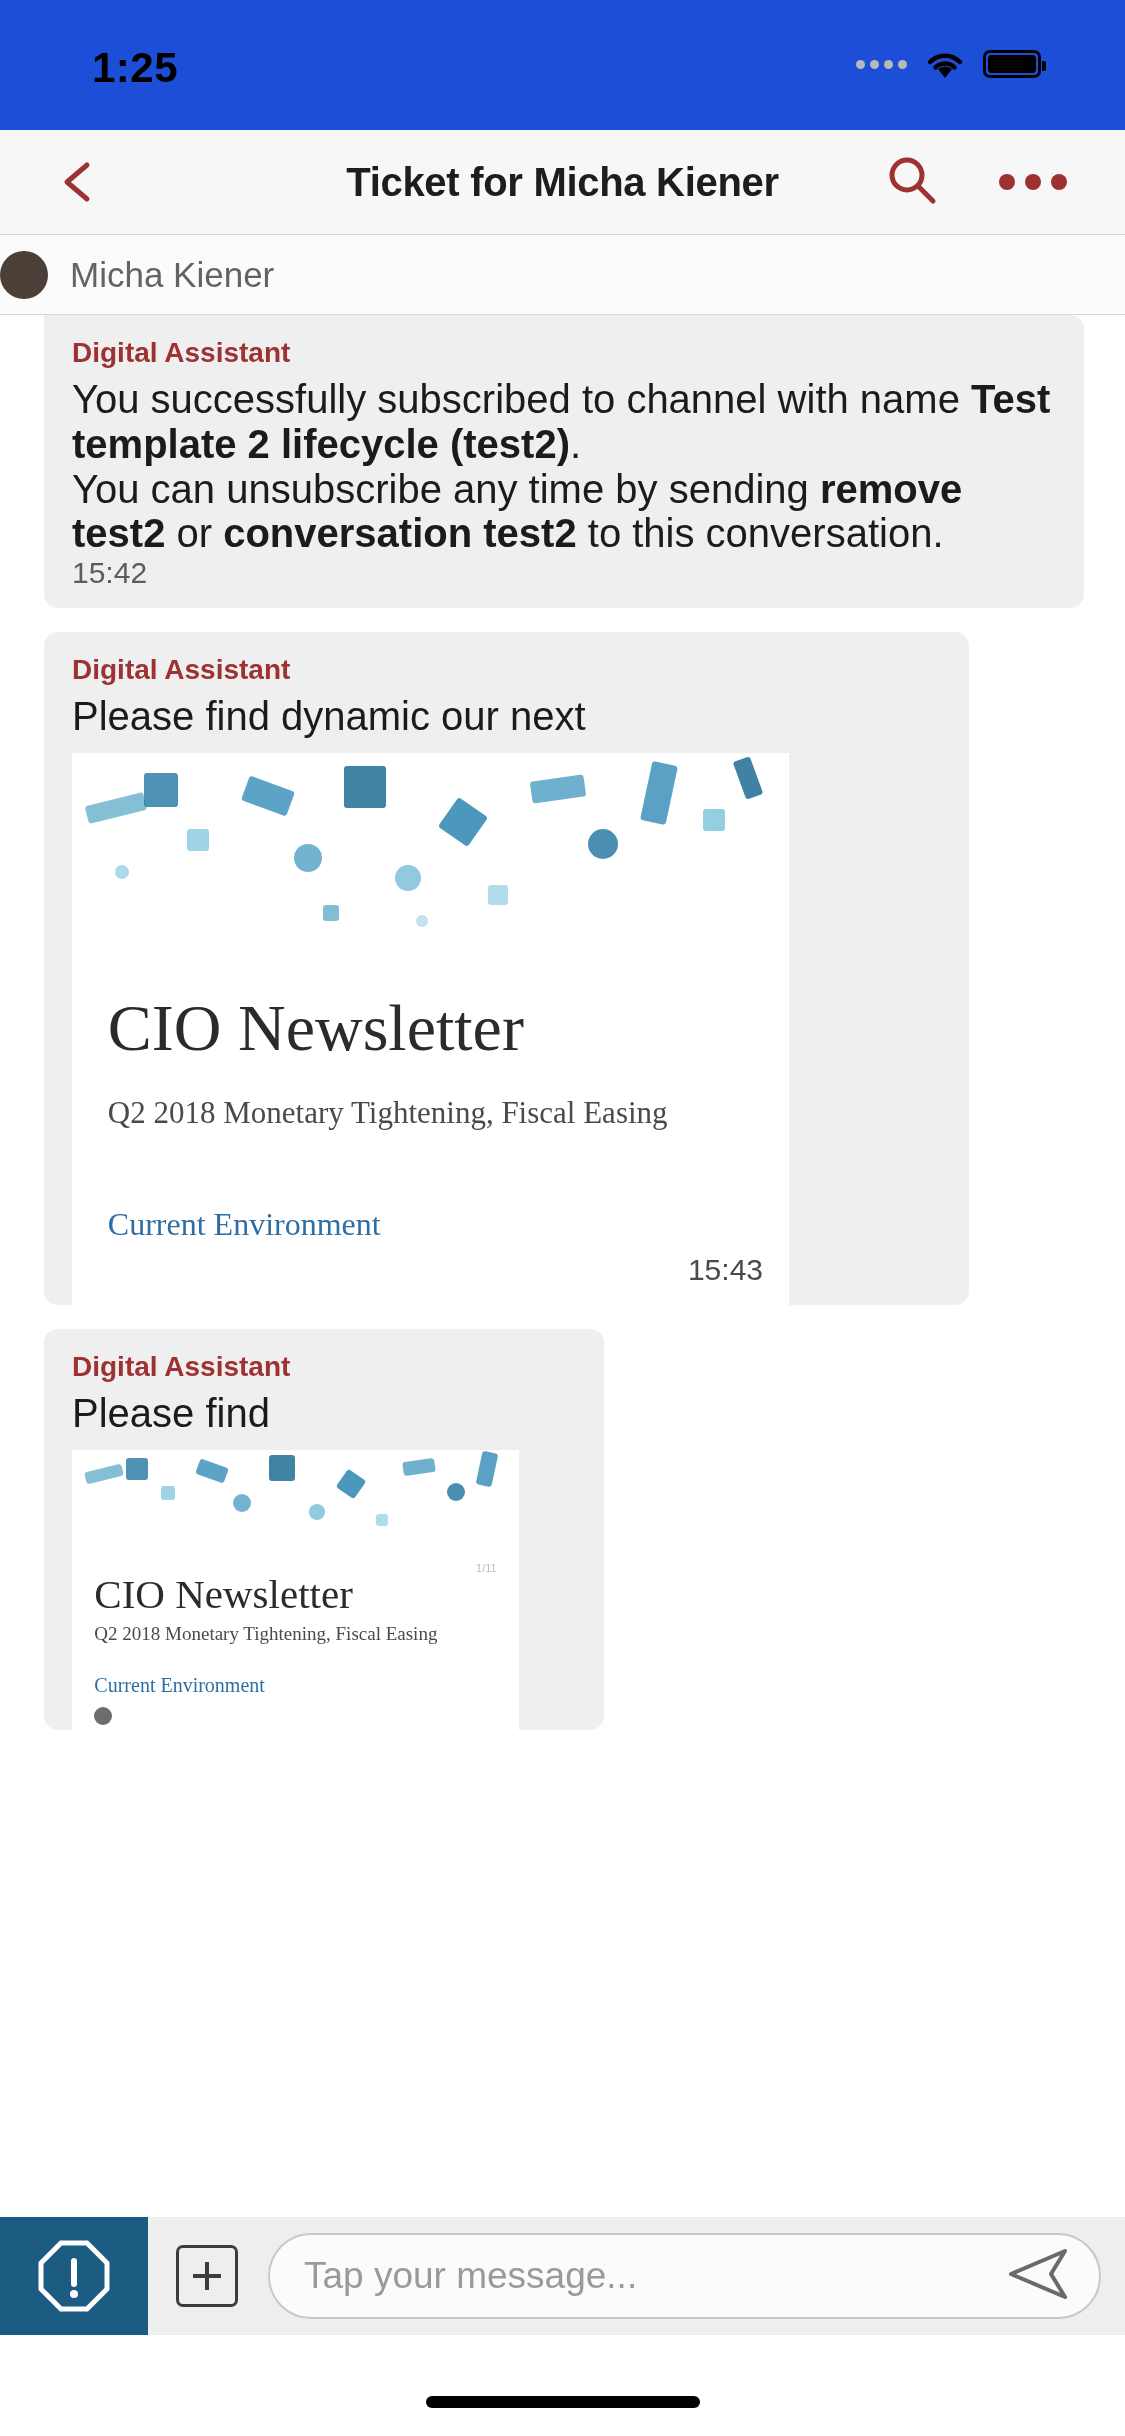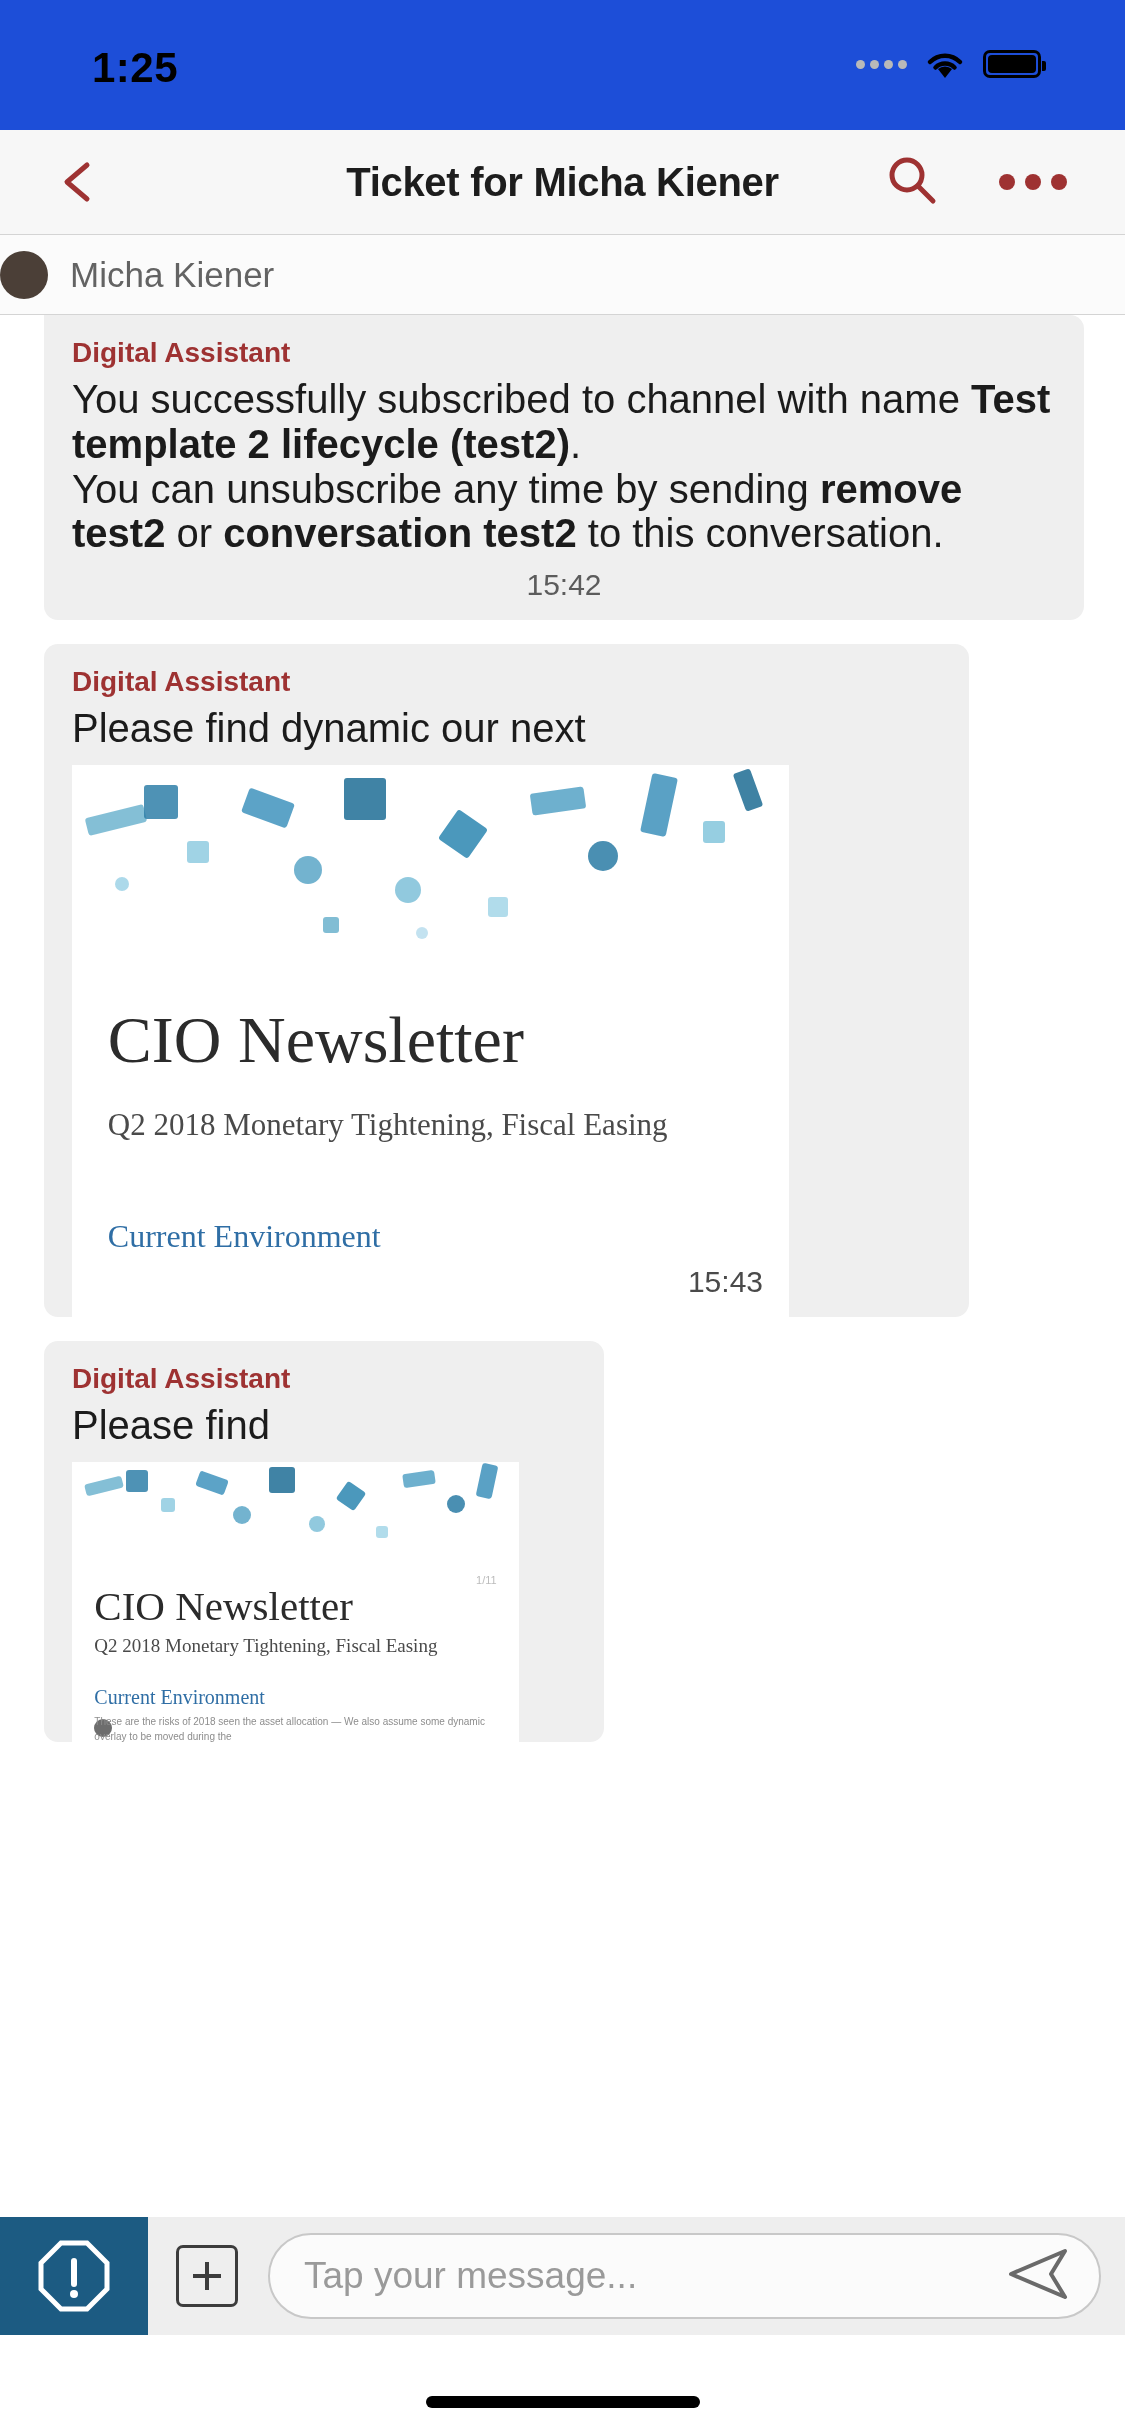--- a/index.html
+++ b/index.html
@@ -162,22 +162,22 @@
   }
   .msg-text {
     font-size: 40px;
     line-height: 1.12;
     color: #1b1b1b;
   }
   .msg-text b { font-weight: 700; }
   .msg-time {
     font-size: 30px;
     color: #5c5c5c;
-    text-align: center;
-    margin-top: 12px;
+    text-align: left;
+    margin-top: 0;
   }
 
   #msg1 { width: 1040px; }
   #msg2 { width: 925px; padding-bottom: 0; }
   #msg3 { width: 560px; padding-bottom: 0; }
 
   
   .newsletter {
     background: #ffffff;
     margin-top: 14px;
@@ -443,21 +443,20 @@
         <span class="blob" style="left:68%;top:50%;width:12px;height:12px;background:#a3d6e8;"></span>
         <span class="blob" style="left:74%;top:8%;width:32px;height:14px;background:#55a2c6;transform:rotate(-8deg)"></span>
         <span class="blob" style="left:84%;top:26%;width:18px;height:18px;background:#2a7ba4;border-radius:50%;"></span>
         <span class="blob" style="left:91%;top:2%;width:16px;height:34px;background:#3d91bb;transform:rotate(12deg)"></span>
       </div>
       <div class="nl-page">1/11</div>
       <div class="nl-title">CIO Newsletter</div>
       <div class="nl-sub">Q2 2018 Monetary Tightening, Fiscal Easing</div>
       <div class="nl-section">Current Environment</div>
       <div class="nl-avatar"></div>
-      <div class="nl-body">These are the risks of 2018 seen the asset allocation — We also assume some dynamic overlay to be moved during the</div>
     </div>
   </div>
 
 </div>
 
 <div class="composer">
   <div class="alert-btn">
     <svg width="78" height="78" viewBox="0 0 78 78">
       <polygon points="26,6 52,6 72,26 72,52 52,72 26,72 6,52 6,26" fill="none" stroke="#ffffff" stroke-width="5"></polygon>
       <line x1="39" y1="24" x2="39" y2="47" stroke="#ffffff" stroke-width="6" stroke-linecap="round"></line>

